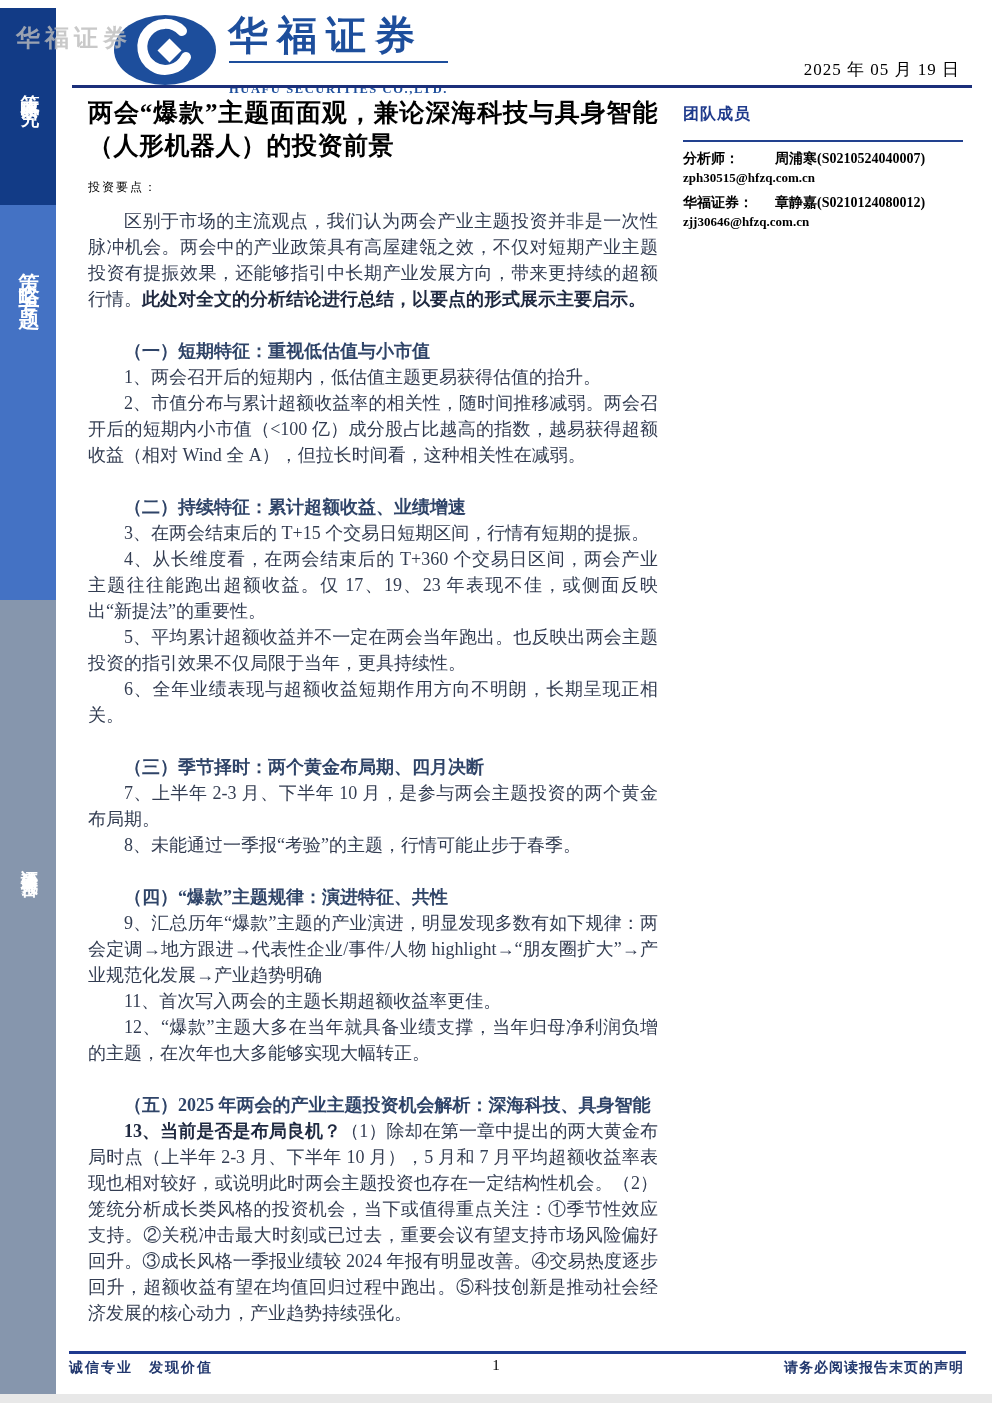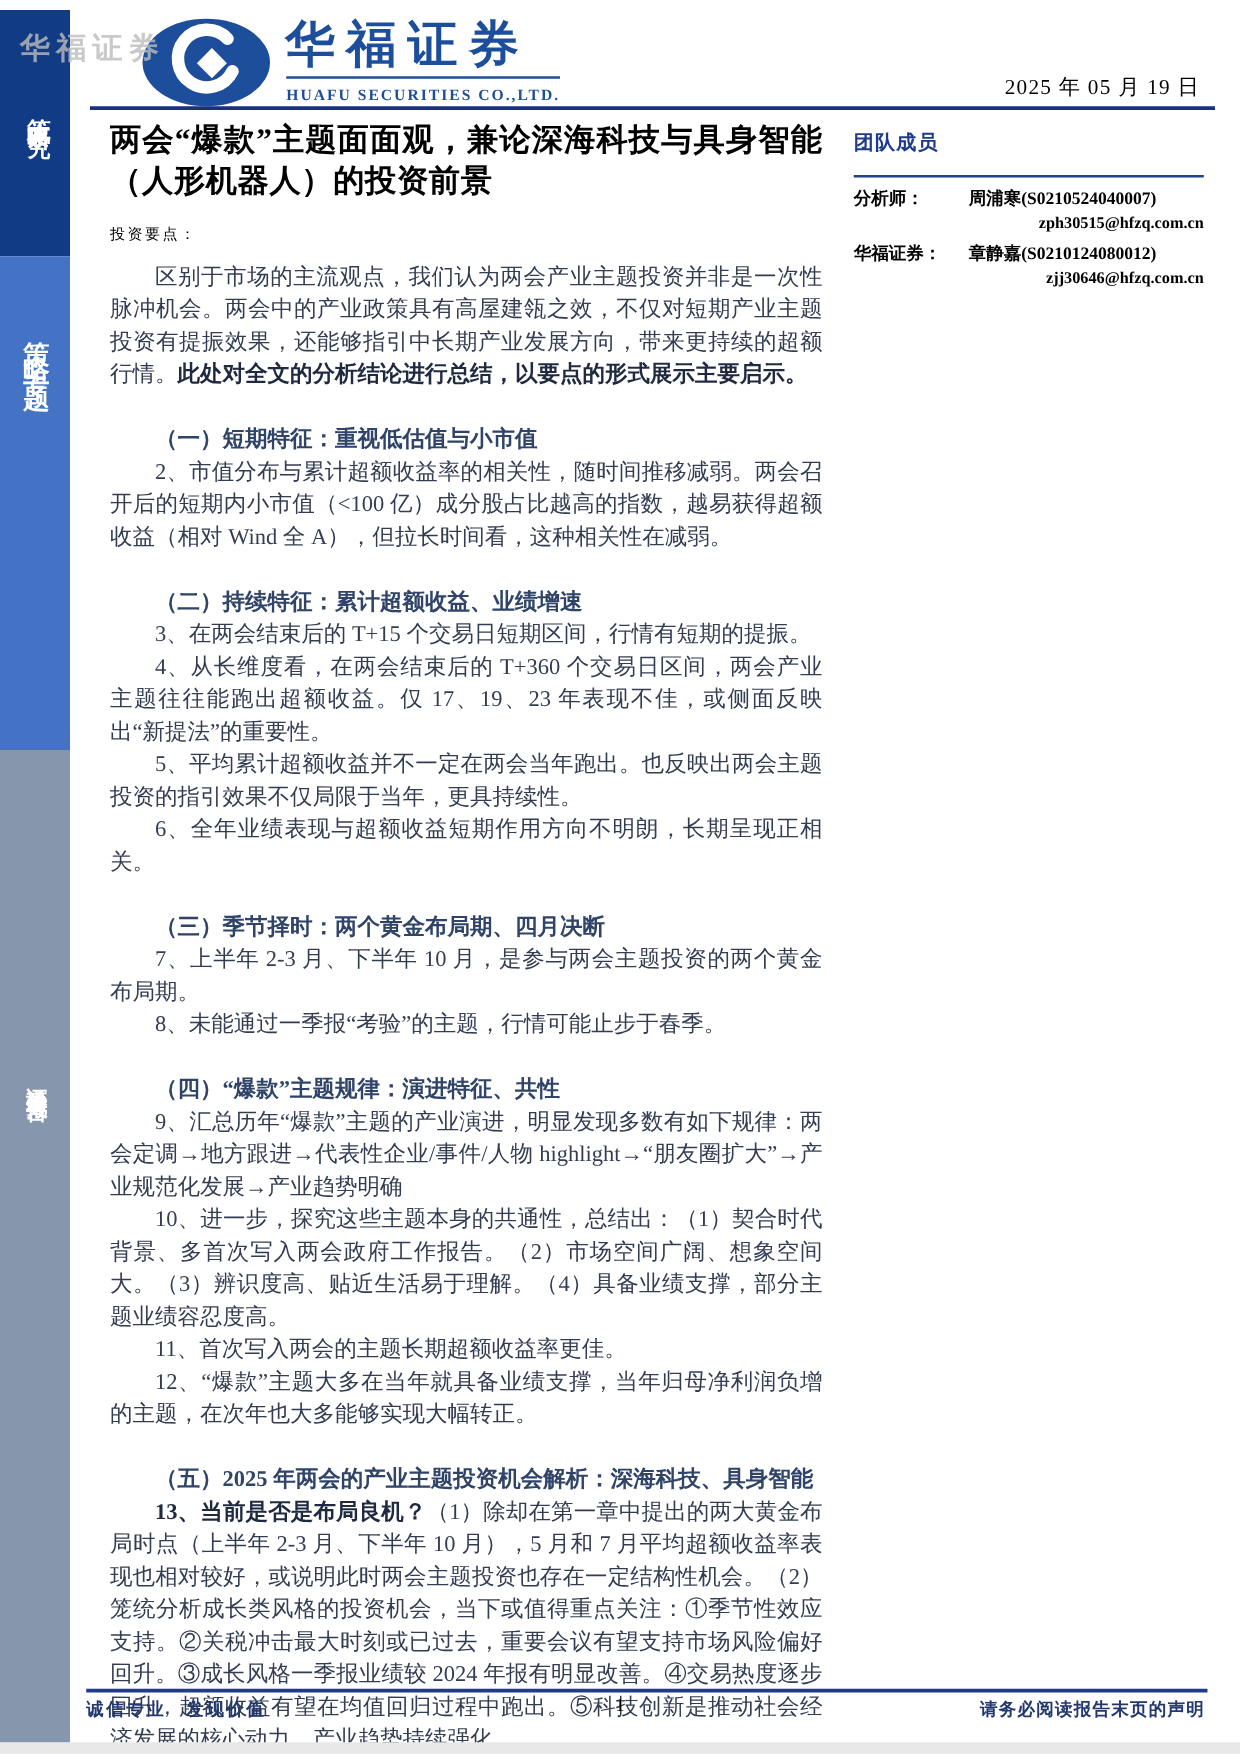--- a/index.html
+++ b/index.html
@@ -27,21 +27,21 @@
     font-size:24px;letter-spacing:5px;font-weight:bold;opacity:.8;
   }
   
   .logo{position:absolute;left:112px;top:13px;}
   .brand-cn{
     position:absolute;left:228px;top:16px;color:#1d4e9c;font-weight:bold;
     font-size:40px;letter-spacing:9px;line-height:1;
   }
   .brand-en{
     position:absolute;left:229px;top:61px;color:#1d4e9c;font-weight:bold;
-    font-size:12.5px;letter-spacing:1.6px;border-top:2px solid #1d4e9c;padding-top:6px;
+    font-size:12.5px;letter-spacing:1.6px;border-top:2px solid #1d4e9c;padding-top:19px;
   }
   .date{position:absolute;right:32px;top:58px;color:#000;font-size:17px;letter-spacing:1px;}
   .top-rule{position:absolute;left:72px;right:20px;top:85px;height:3px;background:#1b2f7a;}
   
   .main{position:absolute;left:88px;top:96px;width:570px;}
   .doc-title{
     color:#000;font-weight:bold;font-size:25px;line-height:33px;
     letter-spacing:.5px;text-align:justify;
   }
   .key-label{margin-top:17px;color:#000;font-weight:normal;font-size:12px;letter-spacing:2px;}
@@ -53,21 +53,21 @@
   .b{font-weight:bold;color:#1f2940;margin-top:40px;}
   
   .aside{position:absolute;left:683px;top:104px;width:280px;}
   .aside-title{
     color:#1e3a8c;font-weight:bold;font-size:16px;letter-spacing:1px;
     border-bottom:2px solid #22418f;padding-bottom:15px;
   }
   .team-row{display:flex;margin-top:8px;font-size:14px;color:#000;}
   .team-role{font-weight:bold;width:92px;flex:none;}
   .team-name{font-weight:bold;}
-  .team-email{font-size:13px;color:#000;margin-top:2px;font-weight:bold;text-align:right;}
+  .team-email{font-size:13px;color:#000;margin-top:2px;font-weight:bold;}
   .reports{margin-top:24px;}
   .report-list{margin-top:8px;}
   .report-item{
     font-size:13px;line-height:19px;color:#1a2747;font-weight:bold;
     margin-top:4px;text-align:justify;
   }
   
   .footer-rule{position:absolute;left:69px;right:26px;top:1351px;height:3px;background:#1f3a8f;}
   .footer-left{position:absolute;left:69px;top:1359px;color:#22386e;font-weight:bold;font-size:14px;letter-spacing:2px;}
   .footer-page{position:absolute;left:0;right:0;top:1357px;text-align:center;color:#000;font-size:15px;}
@@ -103,41 +103,41 @@
 
   <div class="main">
     <div class="doc-title">两会“爆款”主题面面观，兼论深海科技与具身智能（人形机器人）的投资前景</div>
     <div class="key-label">投资要点：</div>
 
     <div class="body-text">
       <p><span>区别于市场的主流观点，我们认为两会产业主题投资并非是一次性脉冲机会。两会中的产业政策具有高屋建瓴之效，不仅对短期产业主题投资有提振效果，还能够指引中长期产业发展方向，带来更持续的超额行情。</span><span class="b">此处对全文的分析结论进行总结，以要点的形式展示主要启示。</span></p>
 
       <div class="section">
         <div class="sec-heading">（一）短期特征：重视低估值与小市值</div>
+        <p>1、两会召开后的短期内，低估值主题更易获得估值的抬升。</p>
         <p>2、市值分布与累计超额收益率的相关性，随时间推移减弱。两会召开后的短期内小市值（&lt;100 亿）成分股占比越高的指数，越易获得超额收益（相对 Wind 全 A），但拉长时间看，这种相关性在减弱。</p>
       </div>
 
       <div class="section">
         <div class="sec-heading">（二）持续特征：累计超额收益、业绩增速</div>
         <p>3、在两会结束后的 T+15 个交易日短期区间，行情有短期的提振。</p>
         <p>4、从长维度看，在两会结束后的 T+360 个交易日区间，两会产业主题往往能跑出超额收益。仅 17、19、23 年表现不佳，或侧面反映出“新提法”的重要性。</p>
         <p>5、平均累计超额收益并不一定在两会当年跑出。也反映出两会主题投资的指引效果不仅局限于当年，更具持续性。</p>
         <p>6、全年业绩表现与超额收益短期作用方向不明朗，长期呈现正相关。</p>
       </div>
 
       <div class="section">
         <div class="sec-heading">（三）季节择时：两个黄金布局期、四月决断</div>
         <p>7、上半年 2-3 月、下半年 10 月，是参与两会主题投资的两个黄金布局期。</p>
         <p>8、未能通过一季报“考验”的主题，行情可能止步于春季。</p>
       </div>
 
       <div class="section">
         <div class="sec-heading">（四）“爆款”主题规律：演进特征、共性</div>
         <p>9、汇总历年“爆款”主题的产业演进，明显发现多数有如下规律：两会定调→地方跟进→代表性企业/事件/人物 highlight→“朋友圈扩大”→产业规范化发展→产业趋势明确</p>
-        <p>10、进一步，探究这些主题本身的共通性，总结出：（1）契合时代背景、多首次写入两会政府工作报告。（2）市场空间广阔、想象空间大。（3）辨识度高、贴近生活易于理解。（4）具备业绩支撑，部分主题业绩容忍度高。</p>
         <p>11、首次写入两会的主题长期超额收益率更佳。</p>
         <p>12、“爆款”主题大多在当年就具备业绩支撑，当年归母净利润负增的主题，在次年也大多能够实现大幅转正。</p>
       </div>
 
       <div class="section">
         <div class="sec-heading">（五）2025 年两会的产业主题投资机会解析：深海科技、具身智能</div>
         <p><span class="b">13、当前是否是布局良机？</span><span>（1）除却在第一章中提出的两大黄金布局时点（上半年 2-3 月、下半年 10 月），5 月和 7 月平均超额收益率表现也相对较好，或说明此时两会主题投资也存在一定结构性机会。（2）笼统分析成长类风格的投资机会，当下或值得重点关注：①季节性效应支持。②关税冲击最大时刻或已过去，重要会议有望支持市场风险偏好回升。③成长风格一季报业绩较 2024 年报有明显改善。④交易热度逐步回升，超额收益有望在均值回归过程中跑出。⑤科技创新是推动社会经济发展的核心动力，产业趋势持续强化。</span></p>
 
       </div>
     </div>

